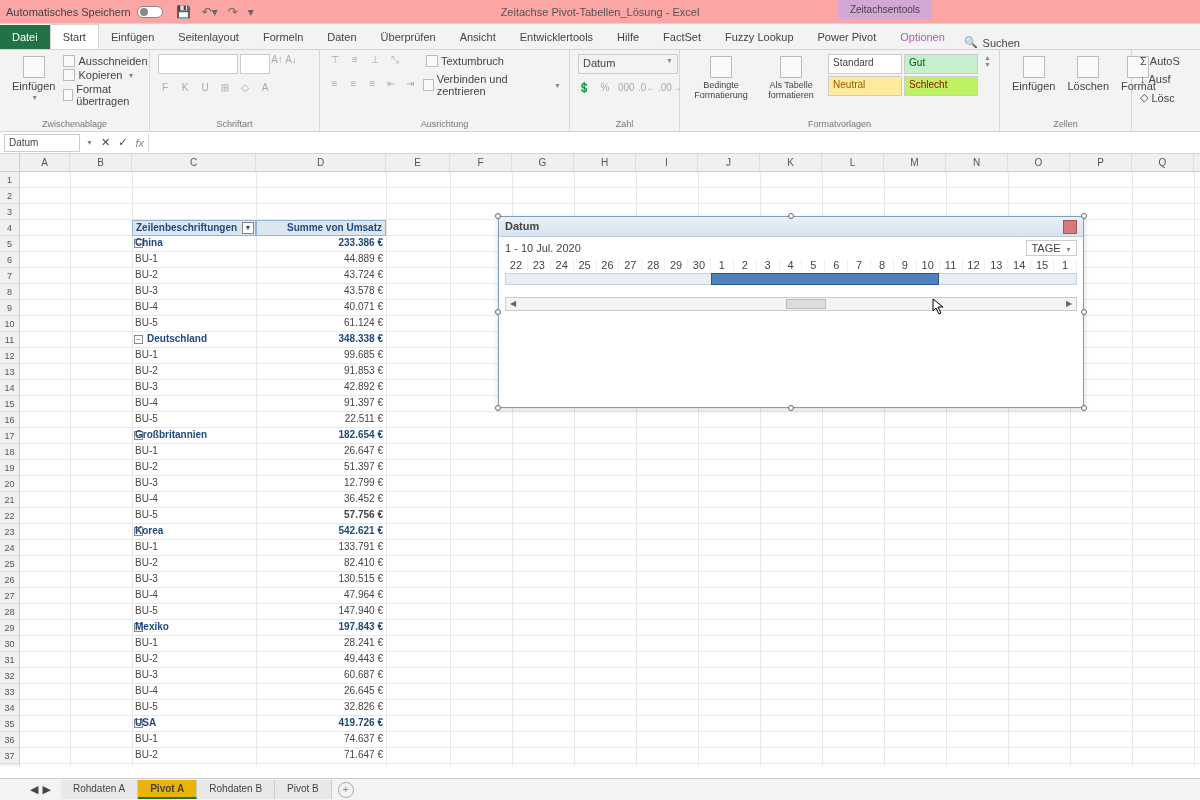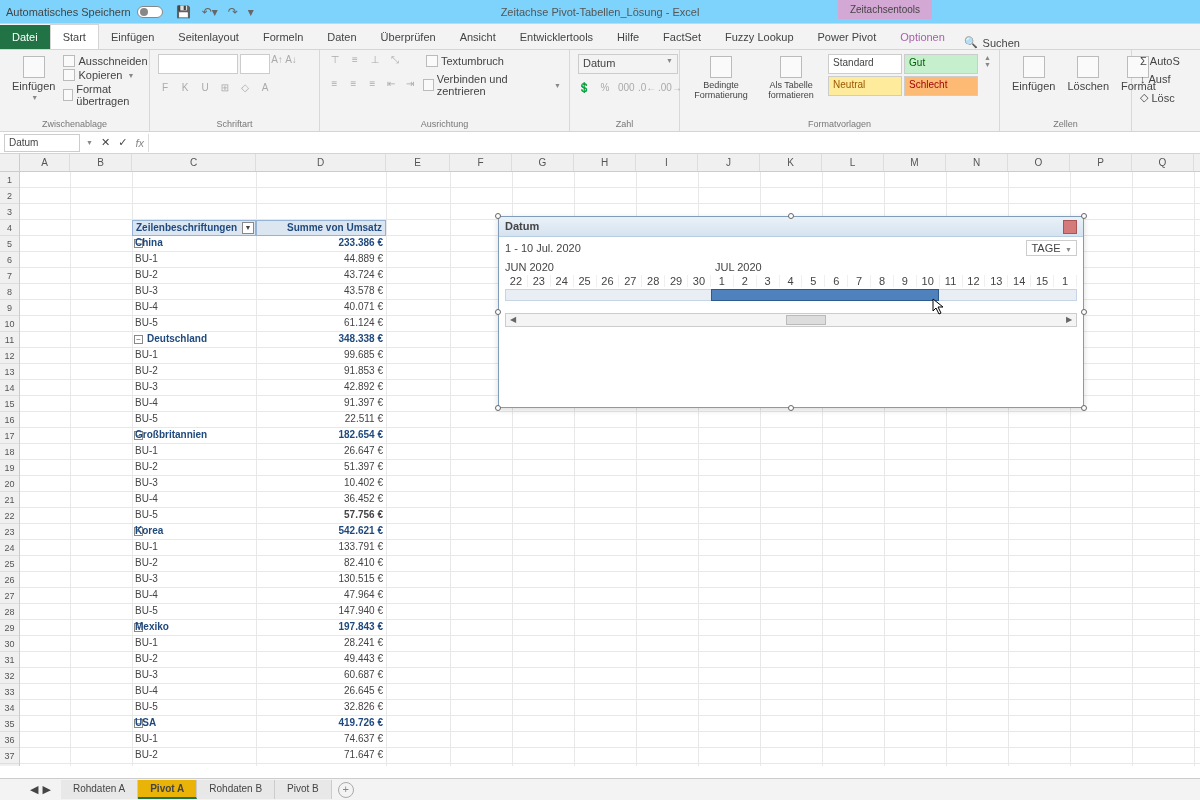--- a/index.html
+++ b/index.html
@@ -1,17 +1,17 @@
 <!DOCTYPE html>
 <html><head>
 <meta charset="utf-8">
 <style>
 *{box-sizing:border-box;margin:0;padding:0;font-family:"Segoe UI",Arial,sans-serif;font-size:11px;color:#444}
 body{background:#fff;width:1200px;height:800px;overflow:hidden;position:relative}
-.titlebar{height:24px;background:#7dd3fc;display:flex;align-items:center;padding:0 6px;border-bottom:1px solid #d4d4d4}
+.titlebar{height:24px;background:#fca5a5;display:flex;align-items:center;padding:0 6px;border-bottom:1px solid #d4d4d4}
 .autosave{display:flex;align-items:center;gap:6px;font-size:10px;color:#666}
 .toggle{width:26px;height:12px;border:1px solid #888;border-radius:7px;position:relative;background:#fff}
 .toggle::after{content:"";position:absolute;width:8px;height:8px;border-radius:50%;background:#888;top:1px;left:2px}
 .qat{display:flex;gap:10px;margin-left:14px;align-items:center}
 .qat span{color:#666;font-size:12px}
 .doc-title{position:absolute;left:50%;transform:translateX(-50%);font-size:11px;color:#555}
 .context-tab{position:absolute;right:268px;top:0;background:#d4a8d4;padding:4px 12px;font-size:10px;color:#444}
 .tabs{height:26px;background:#f3f3f3;display:flex;align-items:flex-end;border-bottom:1px solid #d4d4d4}
 .tab{padding:6px 12px;font-size:11px;color:#444;cursor:pointer}
 .tab.file{background:#217346;color:#fff}
@@ -25,21 +25,21 @@
 .rbtn-lg{display:flex;flex-direction:column;align-items:center;gap:2px;padding:2px 4px;color:#888}
 .rbtn-lg .ico{width:22px;height:22px;border:1px solid #bbb;background:#fafafa}
 .rbtn-sm{font-size:10px;color:#888;padding:1px 0;display:flex;align-items:center;gap:3px}
 .rbtn-sm .ico-s{width:12px;height:12px;border:1px solid #bbb;background:#fafafa}
 .font-box{width:80px;height:20px;border:1px solid #ccc;background:#fff;margin-right:2px}
 .size-box{width:30px;height:20px;border:1px solid #ccc;background:#fff}
 .fmt-row{display:flex;gap:6px;margin-top:4px}
 .fmt-btn{width:14px;height:14px;color:#aaa;font-size:10px;text-align:center}
 .style-cell{width:74px;height:20px;border:1px solid #ccc;font-size:10px;padding:2px 4px;background:#fff}
 .style-cell.good{background:#c6efce;color:#006100}
-.style-cell.bad{background:#fdba74;color:#9c0006}
+.style-cell.bad{background:#bef264;color:#9c0006}
 .style-cell.neutral{background:#ffeb9c;color:#9c5700}
 .namebox-row{height:22px;border-bottom:1px solid #d4d4d4;display:flex;align-items:center;background:#fff}
 .namebox{width:76px;height:18px;border:1px solid #ccc;margin:0 4px;padding:1px 4px;font-size:10px}
 .fx-btns{display:flex;gap:8px;margin:0 8px;color:#aaa}
 .fx-label{font-style:italic;color:#888;margin-right:4px}
 .fbar{flex:1;height:18px;border-left:1px solid #ddd;padding-left:6px}
 .grid-area{position:relative;height:612px;overflow:hidden;background:#fff}
 .colhdr{position:absolute;top:0;left:0;right:0;height:18px;background:#f0f0f0;border-bottom:1px solid #ccc;display:flex}
 .colhdr .ch{border-right:1px solid #ddd;text-align:center;font-size:10px;color:#555;line-height:18px}
 .rowhdr{position:absolute;top:18px;left:0;width:20px;background:#f0f0f0;border-right:1px solid #ccc}
@@ -414,21 +414,21 @@
       <div class="datacell " style="left: 112px; top: 240px; width: 124px;">      BU-5</div>
       <div class="datacell val-cell" style="left: 236px; top: 240px; width: 130px;">22.511 €</div>
       <div class="collapse-btn" style="left: 114px; top: 259px;">−</div>
       <div class="datacell group-cell" style="left: 112px; top: 256px; width: 124px;">   Großbritannien</div>
       <div class="datacell val-cell group-cell" style="left: 236px; top: 256px; width: 130px;">182.654 €</div>
       <div class="datacell " style="left: 112px; top: 272px; width: 124px;">      BU-1</div>
       <div class="datacell val-cell" style="left: 236px; top: 272px; width: 130px;">26.647 €</div>
       <div class="datacell " style="left: 112px; top: 288px; width: 124px;">      BU-2</div>
       <div class="datacell val-cell" style="left: 236px; top: 288px; width: 130px;">51.397 €</div>
       <div class="datacell " style="left: 112px; top: 304px; width: 124px;">      BU-3</div>
-      <div class="datacell val-cell" style="left: 236px; top: 304px; width: 130px;">10.402 €</div>
+      <div class="datacell val-cell" style="left: 236px; top: 304px; width: 130px;">12.799 €</div>
       <div class="datacell " style="left: 112px; top: 320px; width: 124px;">      BU-4</div>
       <div class="datacell val-cell" style="left: 236px; top: 320px; width: 130px;">36.452 €</div>
       <div class="datacell " style="left: 112px; top: 336px; width: 124px;">      BU-5</div>
       <div class="datacell val-cell" style="left: 236px; top: 336px; width: 130px; font-weight: bold;">57.756 €</div>
       <div class="collapse-btn" style="left: 114px; top: 355px;">−</div>
       <div class="datacell group-cell" style="left: 112px; top: 352px; width: 124px;">   Korea</div>
       <div class="datacell val-cell group-cell" style="left: 236px; top: 352px; width: 130px;">542.621 €</div>
       <div class="datacell " style="left: 112px; top: 368px; width: 124px;">      BU-1</div>
       <div class="datacell val-cell" style="left: 236px; top: 368px; width: 130px;">133.791 €</div>
       <div class="datacell " style="left: 112px; top: 384px; width: 124px;">      BU-2</div>
@@ -473,24 +473,20 @@
     <div class="handle" style="left:-4px;top:50%;margin-top:-3px"></div>
     <div class="handle" style="right:-4px;top:50%;margin-top:-3px"></div>
     <div class="tl-header">
       <span>Datum</span>
       <div class="tl-filter-ico"></div>
     </div>
     <div class="tl-range">
       <span>1 - 10 Jul. 2020</span>
       <span class="tl-level"><span>TAGE</span> <span class="dd-arrow">▼</span></span>
     </div>
-    <div class="tl-months" id="tl-months">
-        <div class="tl-month" style="width: 210px;">JUN 2020</div>
-        <div class="tl-month" style="width: 360px;">JUL 2020</div>
-      </div>
     <div class="tl-days" id="tl-days">
         <div class="tl-day">22</div>
         <div class="tl-day">23</div>
         <div class="tl-day">24</div>
         <div class="tl-day">25</div>
         <div class="tl-day">26</div>
         <div class="tl-day">27</div>
         <div class="tl-day">28</div>
         <div class="tl-day">29</div>
         <div class="tl-day">30</div>

